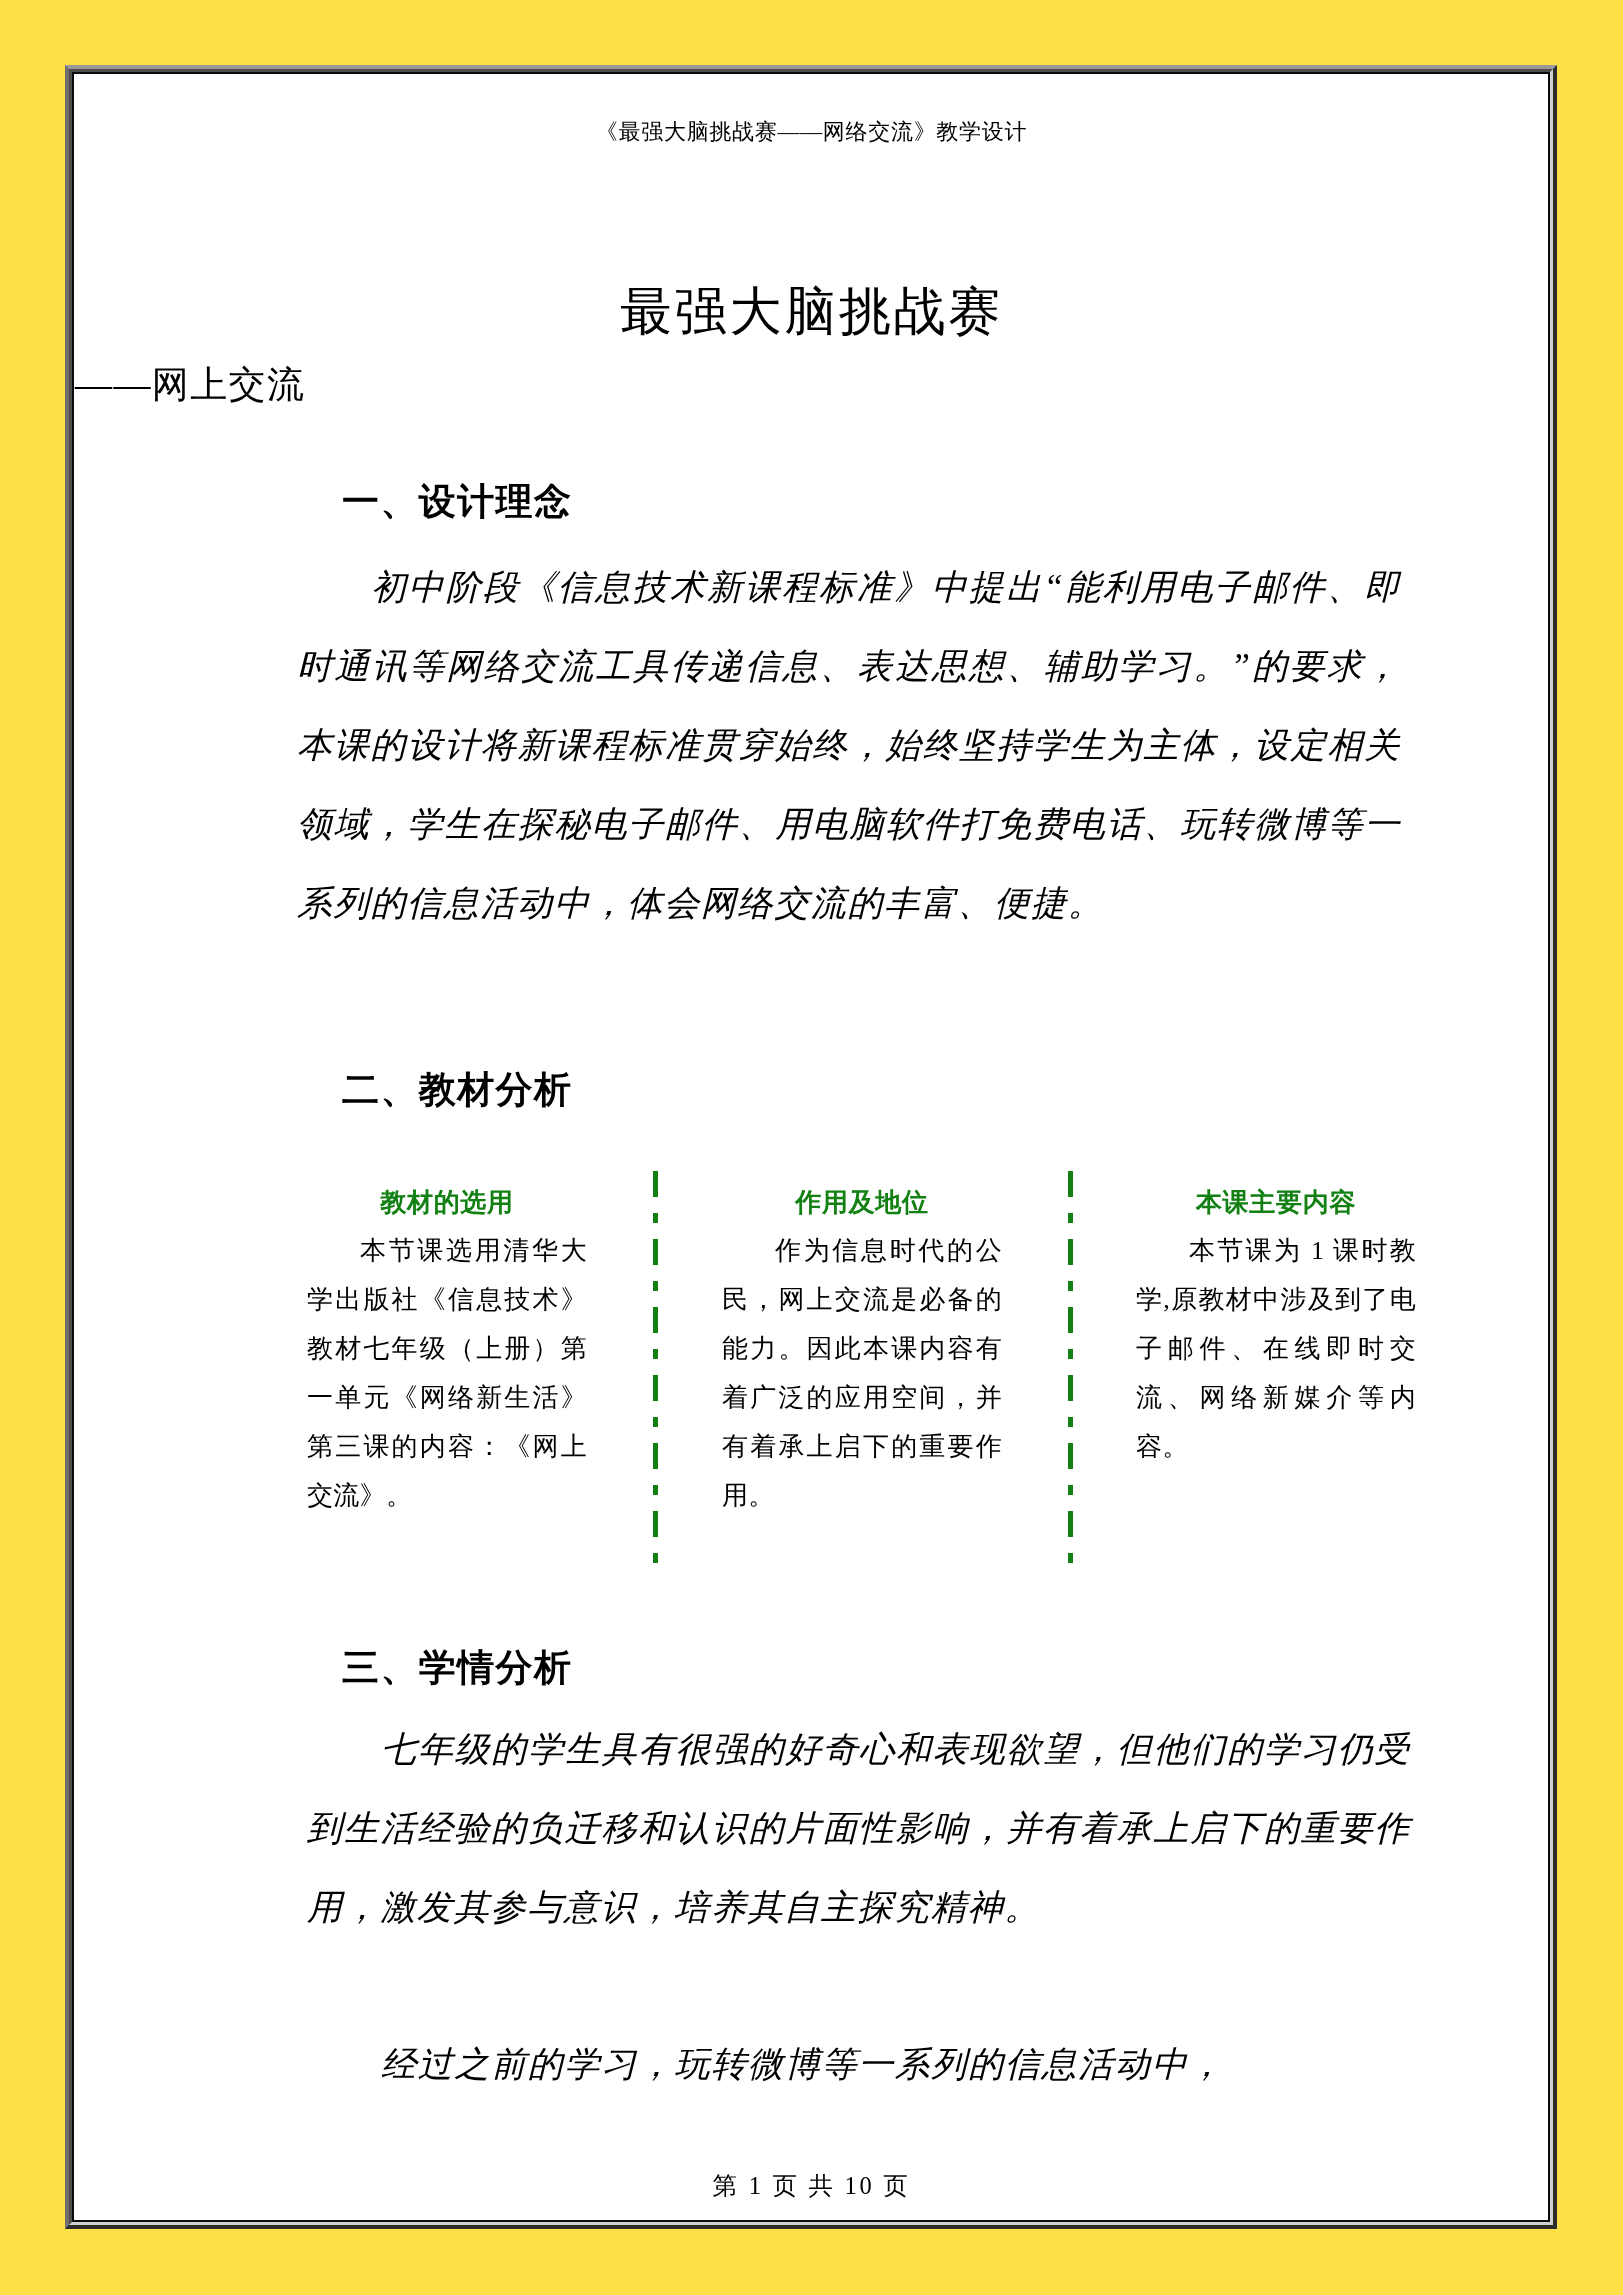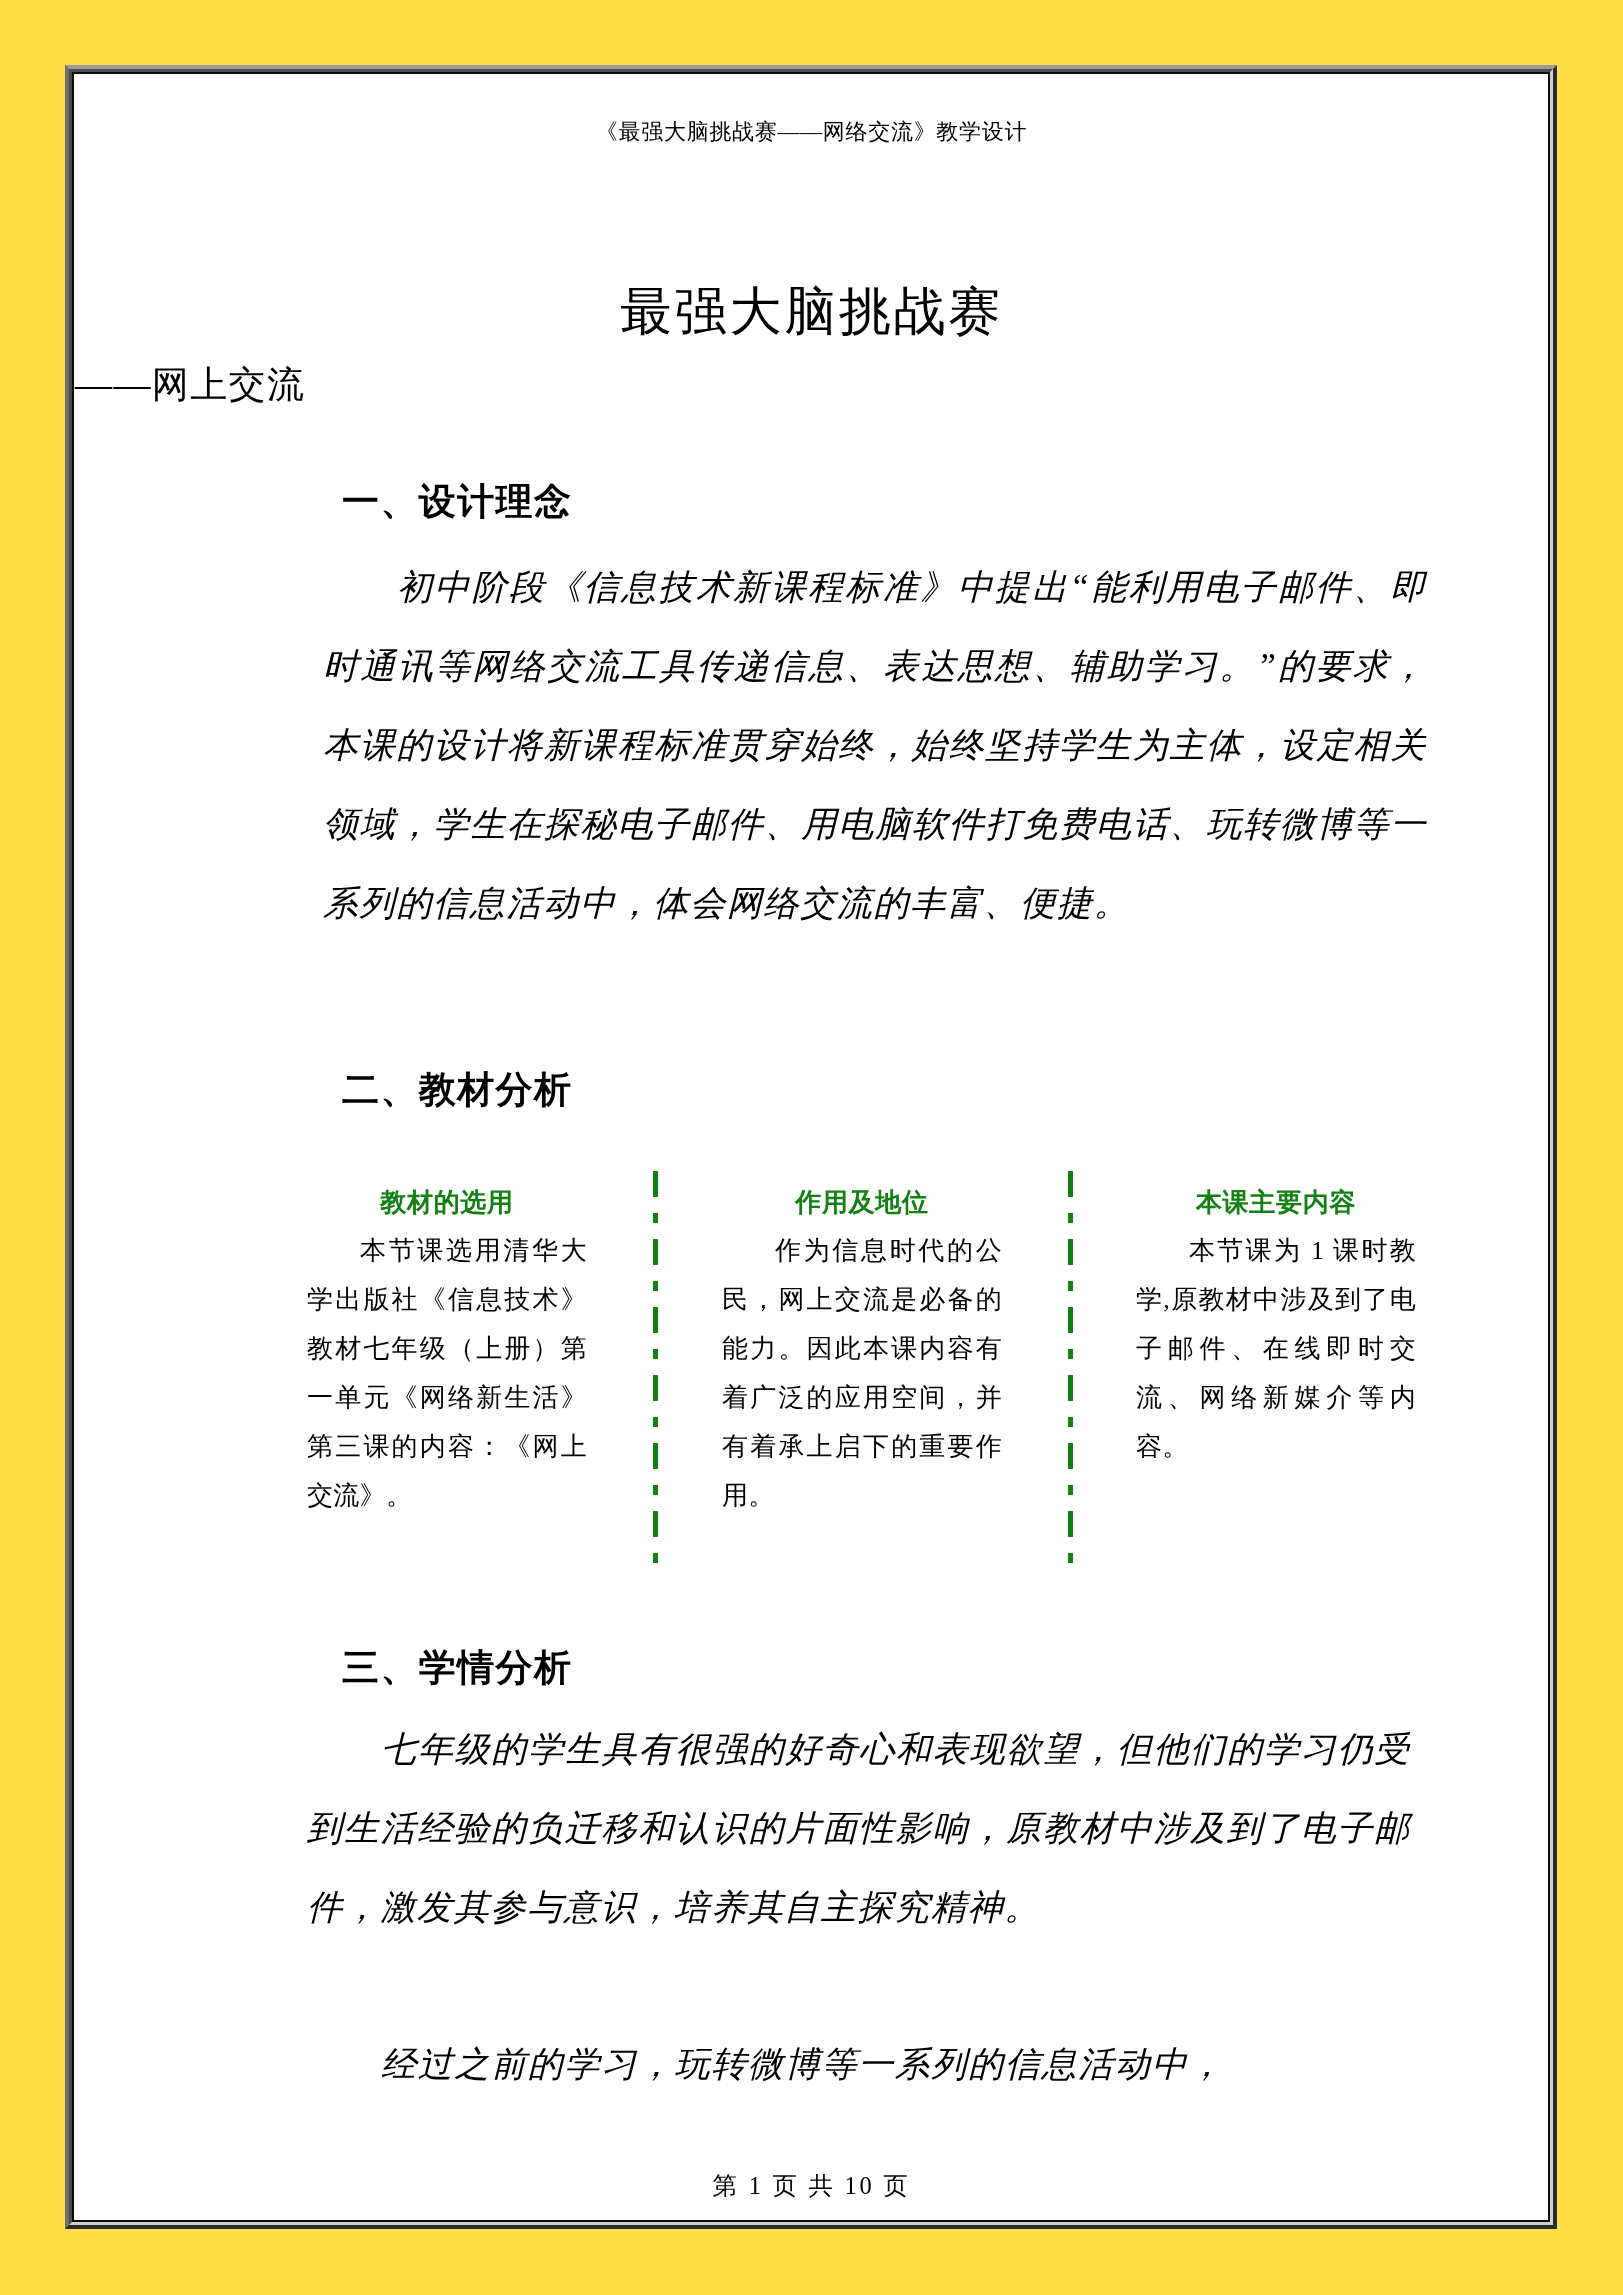--- a/index.html
+++ b/index.html
@@ -126,21 +126,21 @@
     font-family: "Liberation Serif", "DejaVu Serif", serif;
     font-style: italic;
     font-size: 35px;
     line-height: 79px;
     letter-spacing: 1.7px;
     text-align: justify;
     text-align-last: left;
     text-indent: 74px;
     color: #000000;
   }
-  #sec1-para { left: 248px; top: 473px; }
+  #sec1-para { left: 222px; top: 473px; }
   #sec3-para1 { left: 232px; top: 1635px; }
   #sec3-para2 { left: 232px; top: 1950px; }
 
   
   #table-block {
     position: absolute;
     left: 232px;
     top: 1107px;
     width: 1132px;
     height: 382px;
@@ -251,21 +251,21 @@
 
       <div class="col" id="col-3">
         <div class="col-header">本课主要内容</div>
         <div class="col-body">本节课为 1 课时教学,原教材中涉及到了电子邮件、在线即时交流、网络新媒介等内容。</div>
       </div>
 
     </div>
 
     <div class="section-heading" id="sec3-heading">三、学情分析</div>
 
-    <div class="body-para" id="sec3-para1">七年级的学生具有很强的好奇心和表现欲望，但他们的学习仍受到生活经验的负迁移和认识的片面性影响，原教材中涉及到了电子邮件，激发其参与意识，培养其自主探究精神。</div>
+    <div class="body-para" id="sec3-para1">七年级的学生具有很强的好奇心和表现欲望，但他们的学习仍受到生活经验的负迁移和认识的片面性影响，并有着承上启下的重要作用，激发其参与意识，培养其自主探究精神。</div>
 
     <div class="body-para" id="sec3-para2">经过之前的学习，玩转微博等一系列的信息活动中，</div>
 
     <div class="doc-footer">第 1 页 共 10 页</div>
 
   </div>
 </div>
 
 
 </body></html>

